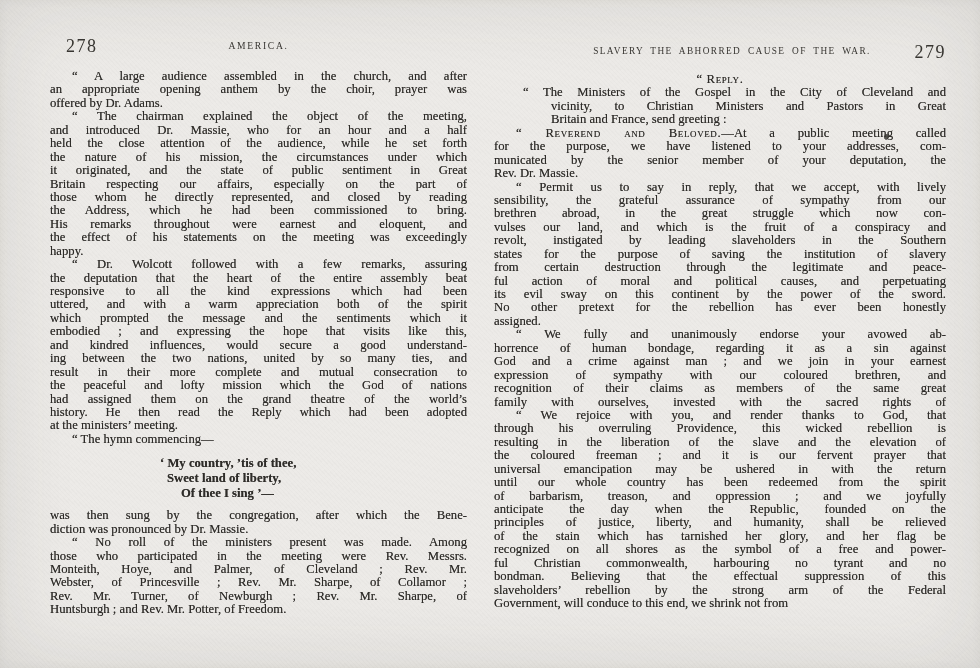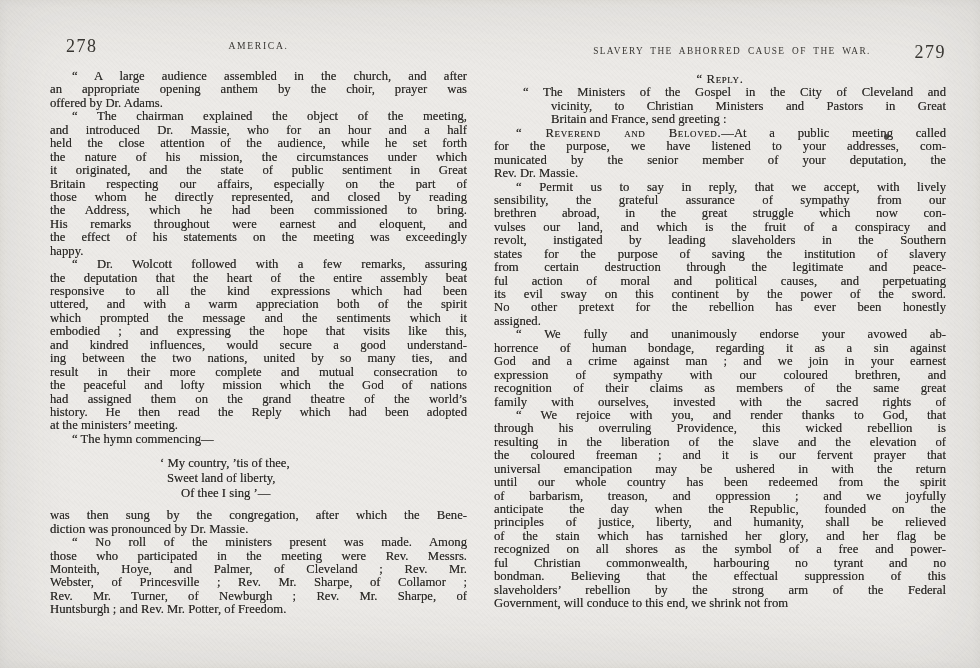--- a/index.html
+++ b/index.html
@@ -38,21 +38,21 @@
     text-align:justify;text-align-last:justify;
     text-shadow:0 0 0.6px rgba(46,44,41,0.65);
   }
   .line.first{text-indent:22px;}
   .line.last{text-align:right;text-align-last:left;}
   .block.hang .line.first{text-indent:29px;}
   .block.hang .line.hang-cont{padding-left:57px;}
 
   .block.heading .line{text-align:right;text-align-last:center;}
   .block.verse{margin:10px 0 8px 110px;}
-  .verse .line{text-align:left;text-align-last:left;line-height:15px;height:15px;}
+  .verse .line{text-align:left;text-align-last:left;line-height:15px;height:15px;font-weight:bold;}
   .verse .line:nth-child(2){margin-left:7px;}
   .verse .line:nth-child(3){margin-left:21px;}
 
   .sc{font-variant:small-caps;letter-spacing:0.6px;}
 
   .speck{position:absolute;left:884px;top:134px;width:5px;height:6px;
     background:radial-gradient(ellipse at 40% 40%, #3a3834 60%, transparent 70%);
     border-radius:60% 40% 55% 45%;opacity:0.85;}
 </style>
 </head>

